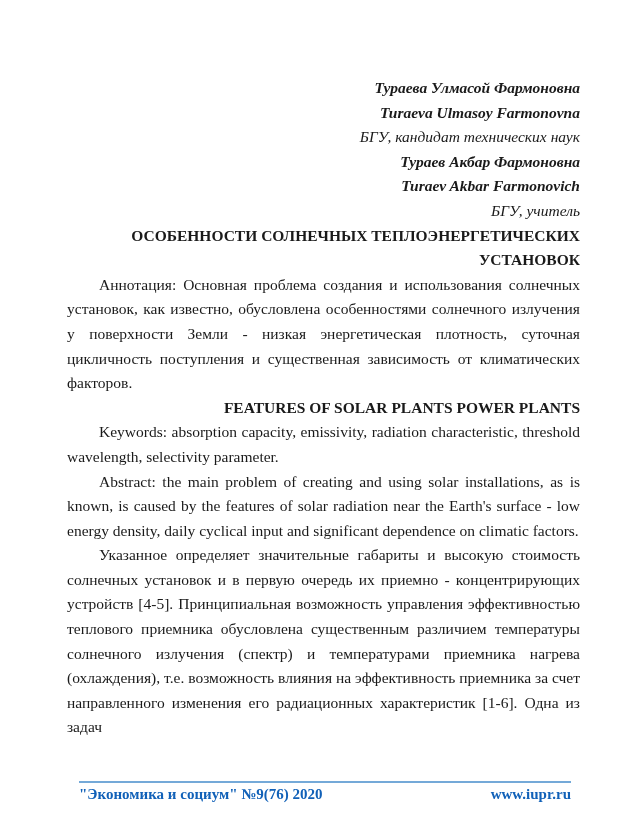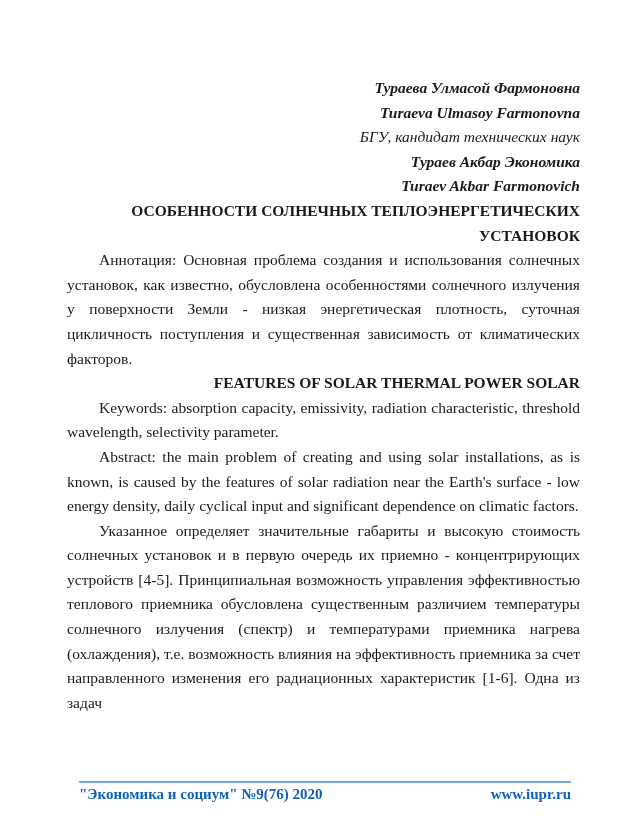--- a/index.html
+++ b/index.html
@@ -63,30 +63,31 @@
 </head>
 <body>
 
 <div class="page">
   <div class="content">
 
     <div class="author-block">
       <p class="bi">Тураева Улмасой Фармоновна</p>
       <p class="bi">Turaeva Ulmasoy Farmonovna</p>
       <p class="it">БГУ, кандидат технических наук</p>
-      <p class="bi">Тураев Акбар Экономика</p>
+      <p class="bi">Тураев Акбар Фармоновна</p>
       <p class="bi">Turaev Akbar Farmonovich</p>
+      <p class="it">БГУ, учитель</p>
     </div>
 
     <h1 class="doc-title">ОСОБЕННОСТИ СОЛНЕЧНЫХ ТЕПЛОЭНЕРГЕТИЧЕСКИХ УСТАНОВОК</h1>
 
     <p class="para">Аннотация: Основная проблема создания и использования солнечных установок, как известно, обусловлена особенностями солнечного излучения у поверхности Земли - низкая энергетическая плотность, суточная цикличность поступления и существенная зависимость от климатических факторов.</p>
 
 
-    <h2 class="doc-title">FEATURES OF SOLAR THERMAL POWER SOLAR</h2>
+    <h2 class="doc-title">FEATURES OF SOLAR PLANTS POWER PLANTS</h2>
 
     <p class="para">Keywords: absorption capacity, emissivity, radiation characteristic, threshold wavelength, selectivity parameter.</p>
 
     <p class="para">Abstract: the main problem of creating and using solar installations, as is known, is caused by the features of solar radiation near the Earth's surface - low energy density, daily cyclical input and significant dependence on climatic factors.</p>
 
     <p class="para">Указанное определяет значительные габариты и высокую стоимость солнечных установок и в первую очередь их приемно - концентрирующих устройств [4-5]. Принципиальная возможность управления эффективностью теплового приемника обусловлена существенным различием температуры солнечного излучения (спектр) и температурами приемника нагрева (охлаждения), т.е. возможность влияния на эффективность приемника за счет направленного изменения его радиационных характеристик [1-6]. Одна из задач</p>
 
   </div>
 
   <div class="footer">

